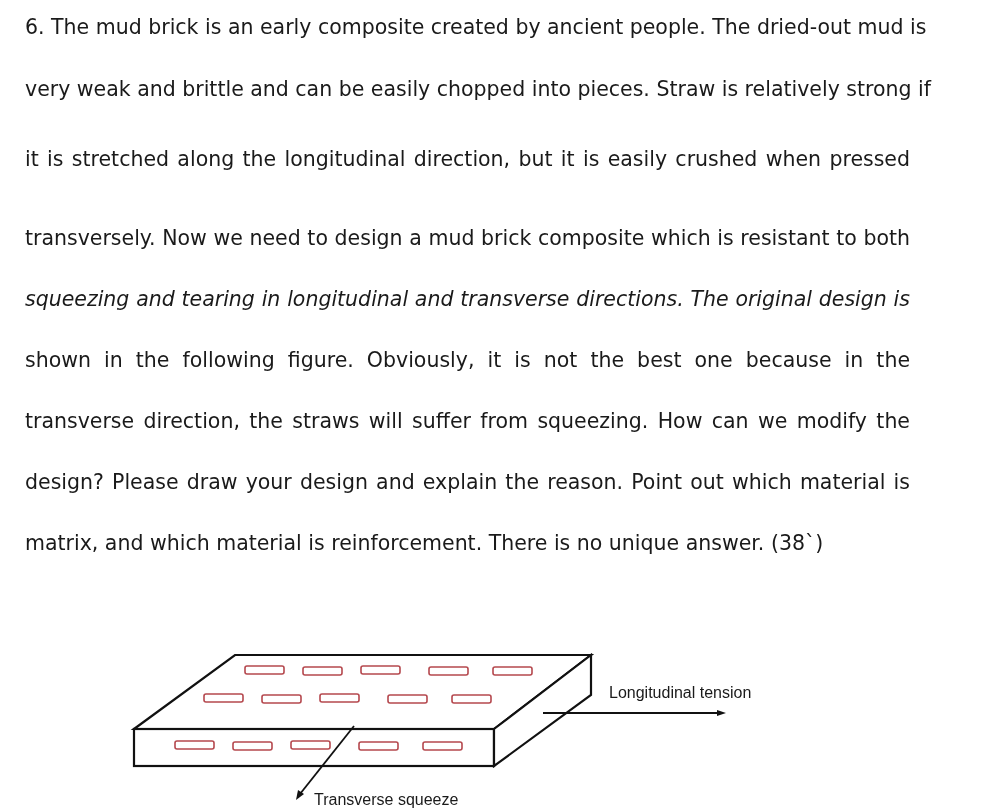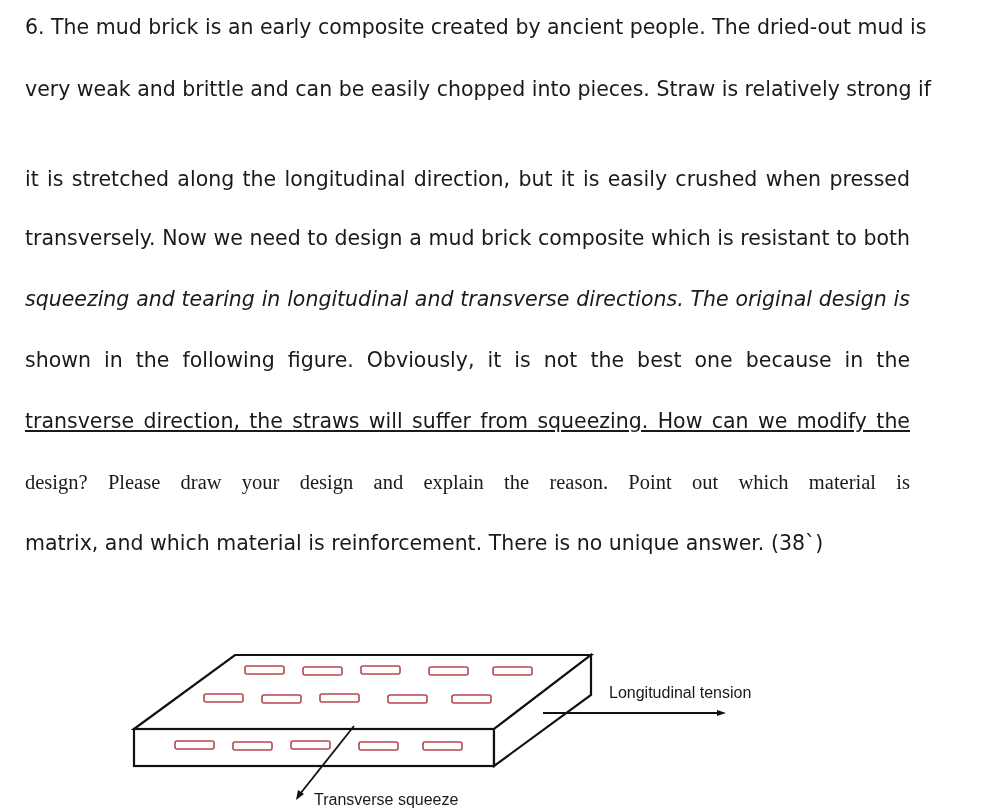--- a/index.html
+++ b/index.html
@@ -26,26 +26,26 @@
     .line.last { text-align-last: left; }
     .fig-wrap { position: absolute; left: 0; top: 12px; width: 995px; height: 811px; pointer-events: none; margin-left: 11px; }
     .fig-label { font-family: "Liberation Sans", sans-serif; font-size: 16px; fill: #1a1a1a; }
   </style>
 </head>
 <body>
 
 <div class="para">
   <div class="line" style="top:12px;">6. The mud brick is an early composite created by ancient people. The dried-out mud is</div>
   <div class="line" style="top:74px;">very weak and brittle and can be easily chopped into pieces. Straw is relatively strong if</div>
-  <div class="line" style="top:164px;">it is stretched along the longitudinal direction, but it is easily crushed when pressed</div>
+  <div class="line" style="top:144px;">it is stretched along the longitudinal direction, but it is easily crushed when pressed</div>
   <div class="line" style="top:223px;">transversely. Now we need to design a mud brick composite which is resistant to both</div>
   <div class="line" style="top:284px;font-style:italic;">squeezing and tearing in longitudinal and transverse directions. The original design is</div>
   <div class="line" style="top:345px;">shown in the following figure. Obviously, it is not the best one because in the</div>
-  <div class="line" style="top:406px;text-decoration:underline;">transverse direction, the straws will suffer from squeezing. How can we modify the</div>
-  <div class="line" style="top:467px;font-family:Liberation Serif, serif;">design? Please draw your design and explain the reason. Point out which material is</div>
+  <div class="line" style="top:406px;">transverse direction, the straws will suffer from squeezing. How can we modify the</div>
+  <div class="line" style="top:467px;">design? Please draw your design and explain the reason. Point out which material is</div>
   <div class="line last" style="top:528px;">matrix, and which material is reinforcement. There is no unique answer. (38`)</div>
 </div>
 
 <div class="fig-wrap">
   <svg width="995" height="811" viewBox="0 0 995 811" xmlns="http://www.w3.org/2000/svg">
     <g fill="none" stroke="#111111" stroke-width="2.2" stroke-linejoin="miter">
 
       <polygon points="123,717 224,643 580,643 483,717" fill="#ffffff"></polygon>
 
       <rect x="123" y="717" width="360" height="37" fill="#ffffff"></rect>

